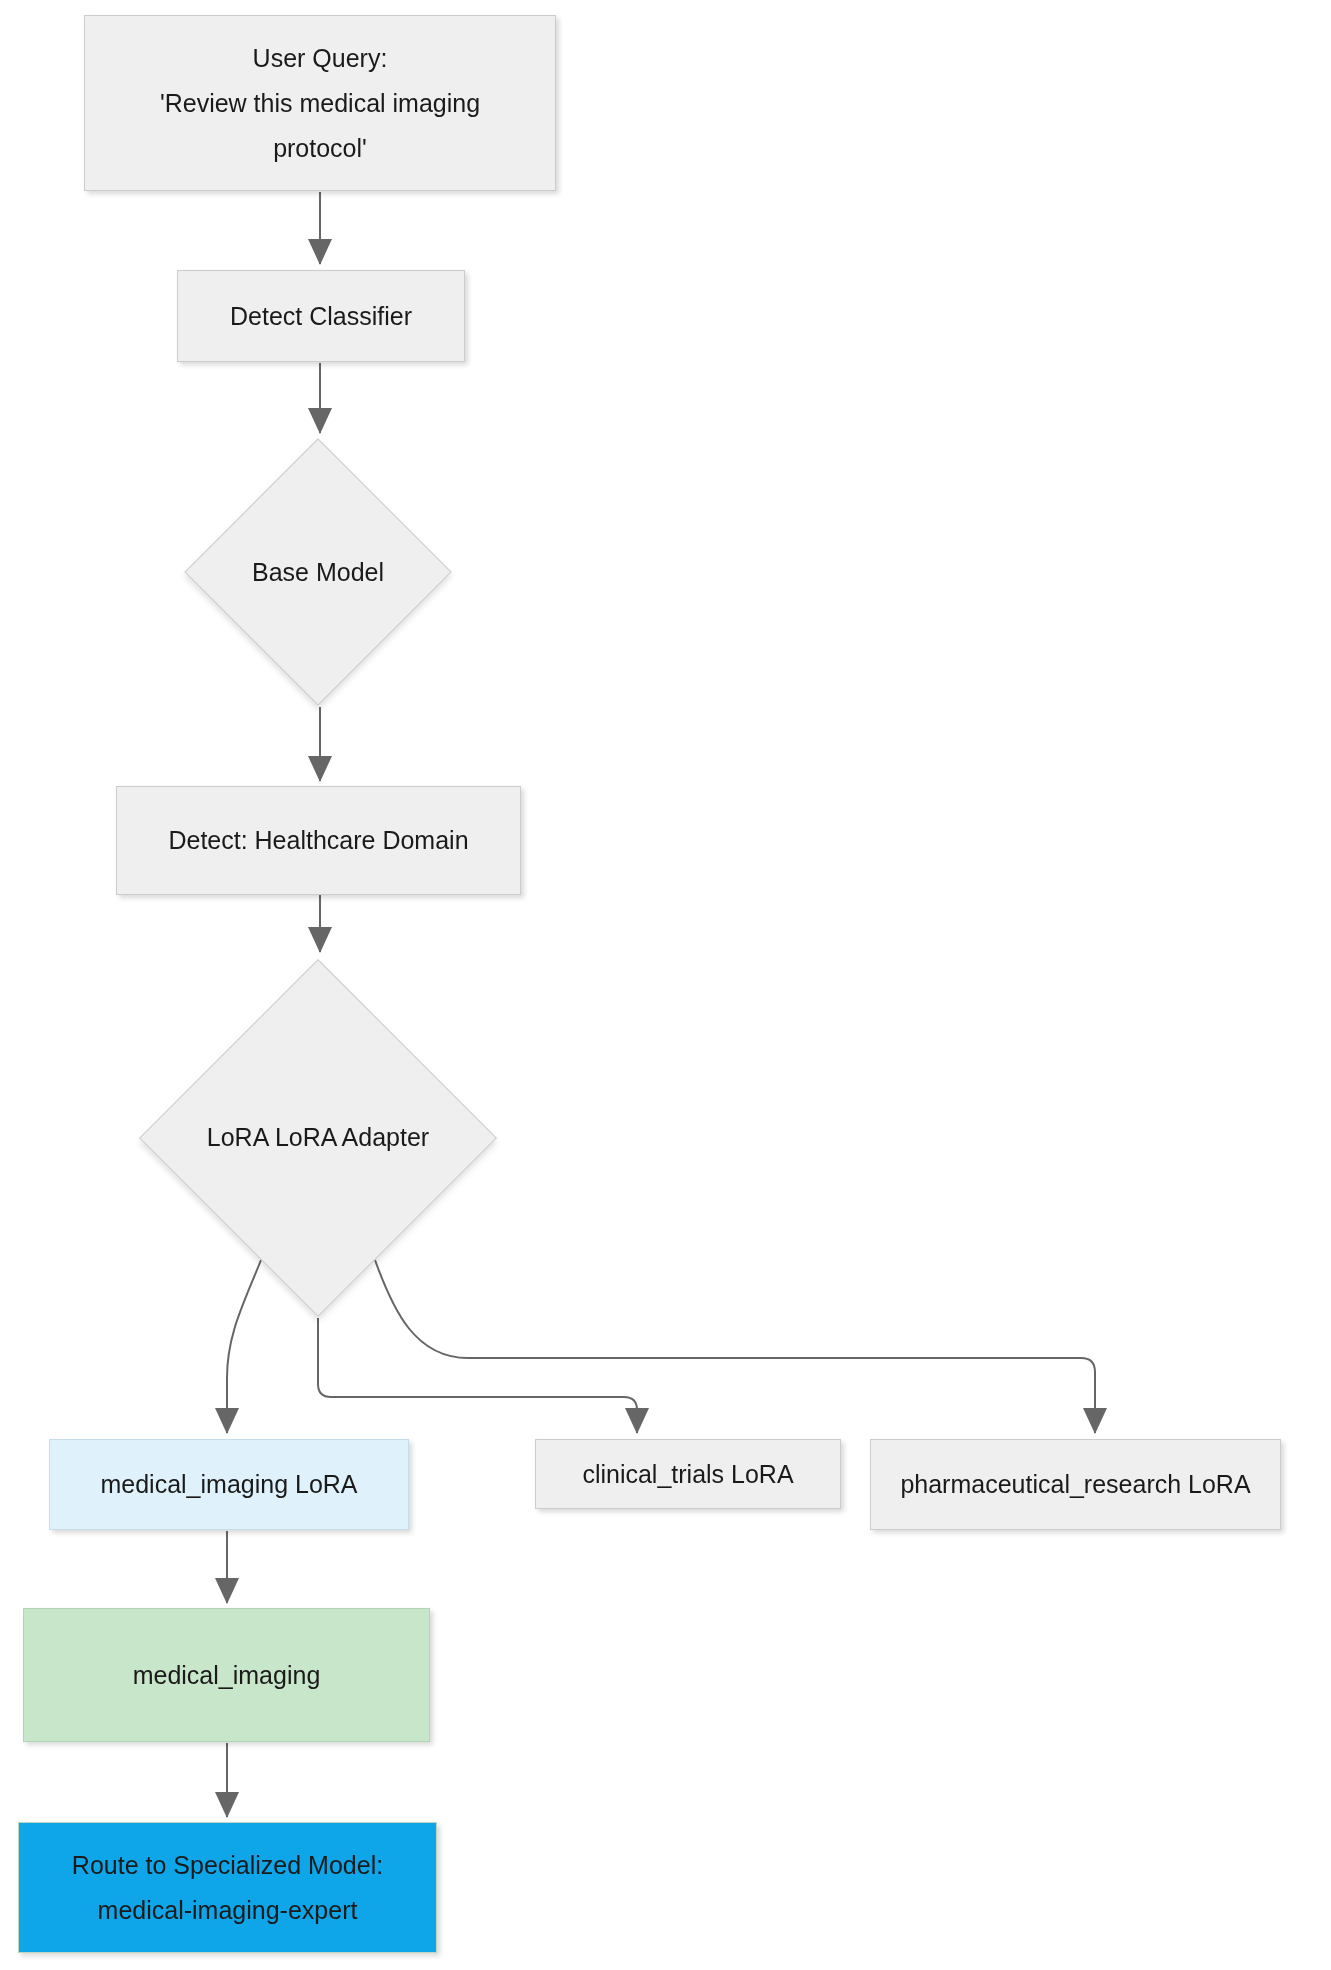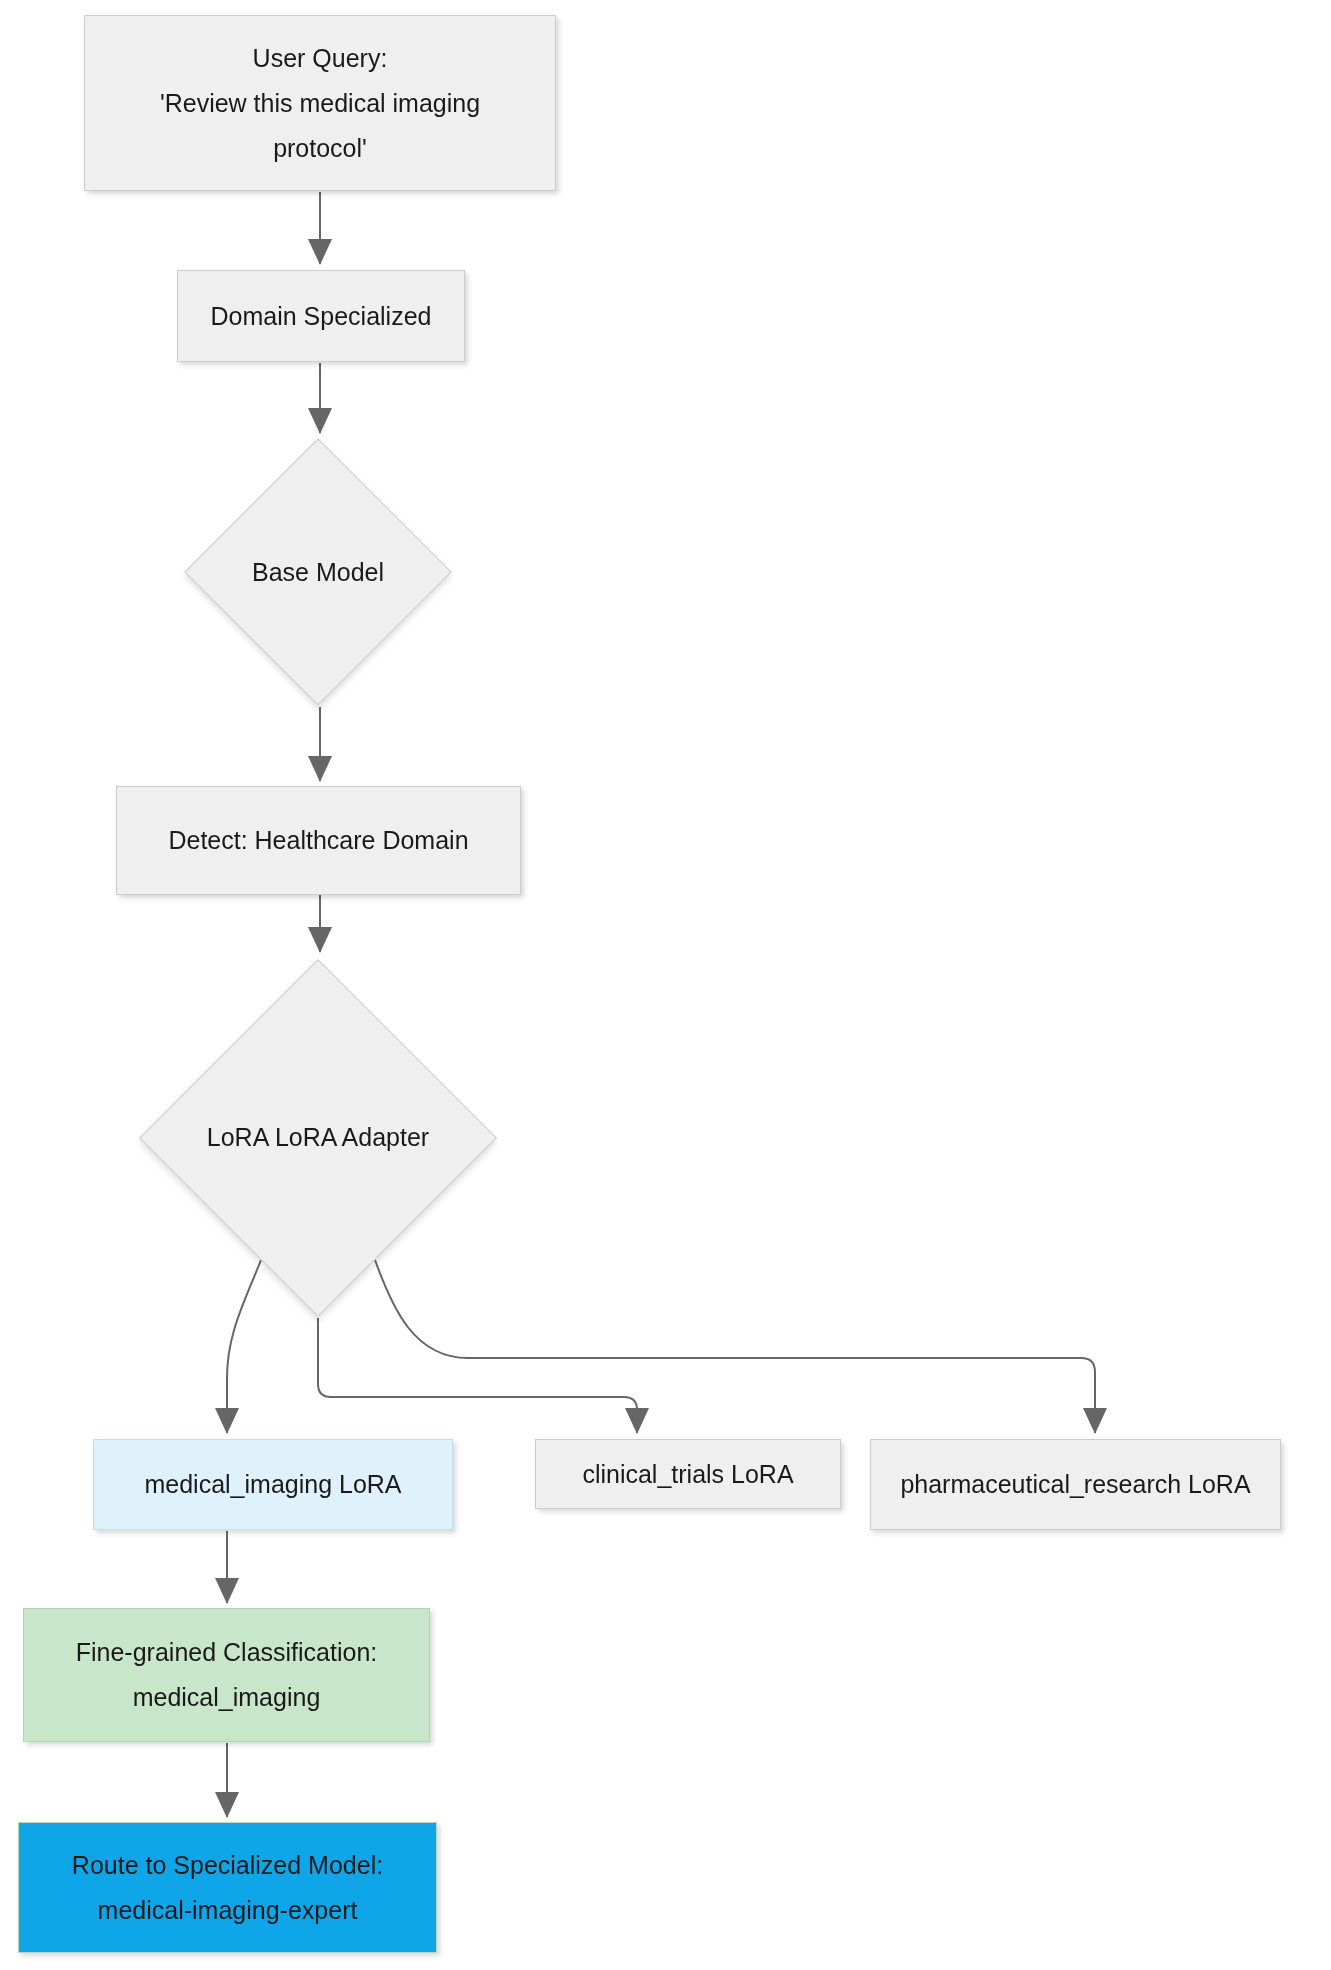--- a/index.html
+++ b/index.html
@@ -33,21 +33,21 @@
     background:#efefef;
     border:1px solid #cccccc;
     box-shadow:3px 3px 5px rgba(0,0,0,0.15);
     box-sizing:border-box;
   }
   .node .line{display:block;}
   
   .n-user-query{left:84px;top:15px;width:472px;height:176px;}
   .n-domain-classifier{left:177px;top:270px;width:288px;height:92px;}
   .n-detect{left:116px;top:786px;width:405px;height:109px;}
-  .n-medical-lora{left:49px;top:1439px;width:360px;height:91px;background:#dff2fc;border-color:#c6dde9;margin-left:44px;}
+  .n-medical-lora{left:49px;top:1439px;width:360px;height:91px;background:#dff2fc;border-color:#c6dde9;}
   .n-clinical-lora{left:487px;top:1439px;width:306px;height:70px;margin-left:48px;}
   .n-pharma-lora{left:870px;top:1439px;width:411px;height:91px;}
   .n-fine-grained{left:23px;top:1608px;width:407px;height:134px;background:#c8e6c9;border-color:#b2d4b4;}
   .n-route{left:18px;top:1822px;width:419px;height:131px;background:#0ea5e9;border-color:#bcd6c0;}
   
   .diamond-box{
     position:absolute;
     background:transparent;
   }
   .d-base-model{left:185px;top:438px;width:266px;height:268px;}
@@ -95,21 +95,21 @@
     <path d="M 227 1743 L 227 1817" fill="none" stroke="#666666" stroke-width="2" marker-end="url(#arrowhead)"></path>
   </svg>
 
   <div class="node n-user-query">
     <span class="line">User Query:</span>
     <span class="line">'Review this medical imaging</span>
     <span class="line">protocol'</span>
   </div>
 
   <div class="node n-domain-classifier">
-    <span class="line">Domain Specialized</span>
+    <span class="line">Detect Classifier</span>
   </div>
 
   <div class="diamond-box d-base-model">
     <div class="diamond-shape"></div>
     <div class="diamond-label">Base Model</div>
   </div>
 
   <div class="node n-detect">
     <span class="line">Detect: Healthcare Domain</span>
   </div>
@@ -125,21 +125,20 @@
 
   <div class="node n-clinical-lora">
     <span class="line">clinical_trials LoRA</span>
   </div>
 
   <div class="node n-pharma-lora">
     <span class="line">pharmaceutical_research LoRA</span>
   </div>
 
   <div class="node n-fine-grained">
-    <span class="line">Fine-grained Classification:</span>
     <span class="line">medical_imaging</span>
   </div>
 
   <div class="node n-route">
     <span class="line">Route to Specialized Model:</span>
     <span class="line">medical-imaging-expert</span>
   </div>
 
 </div>
 

